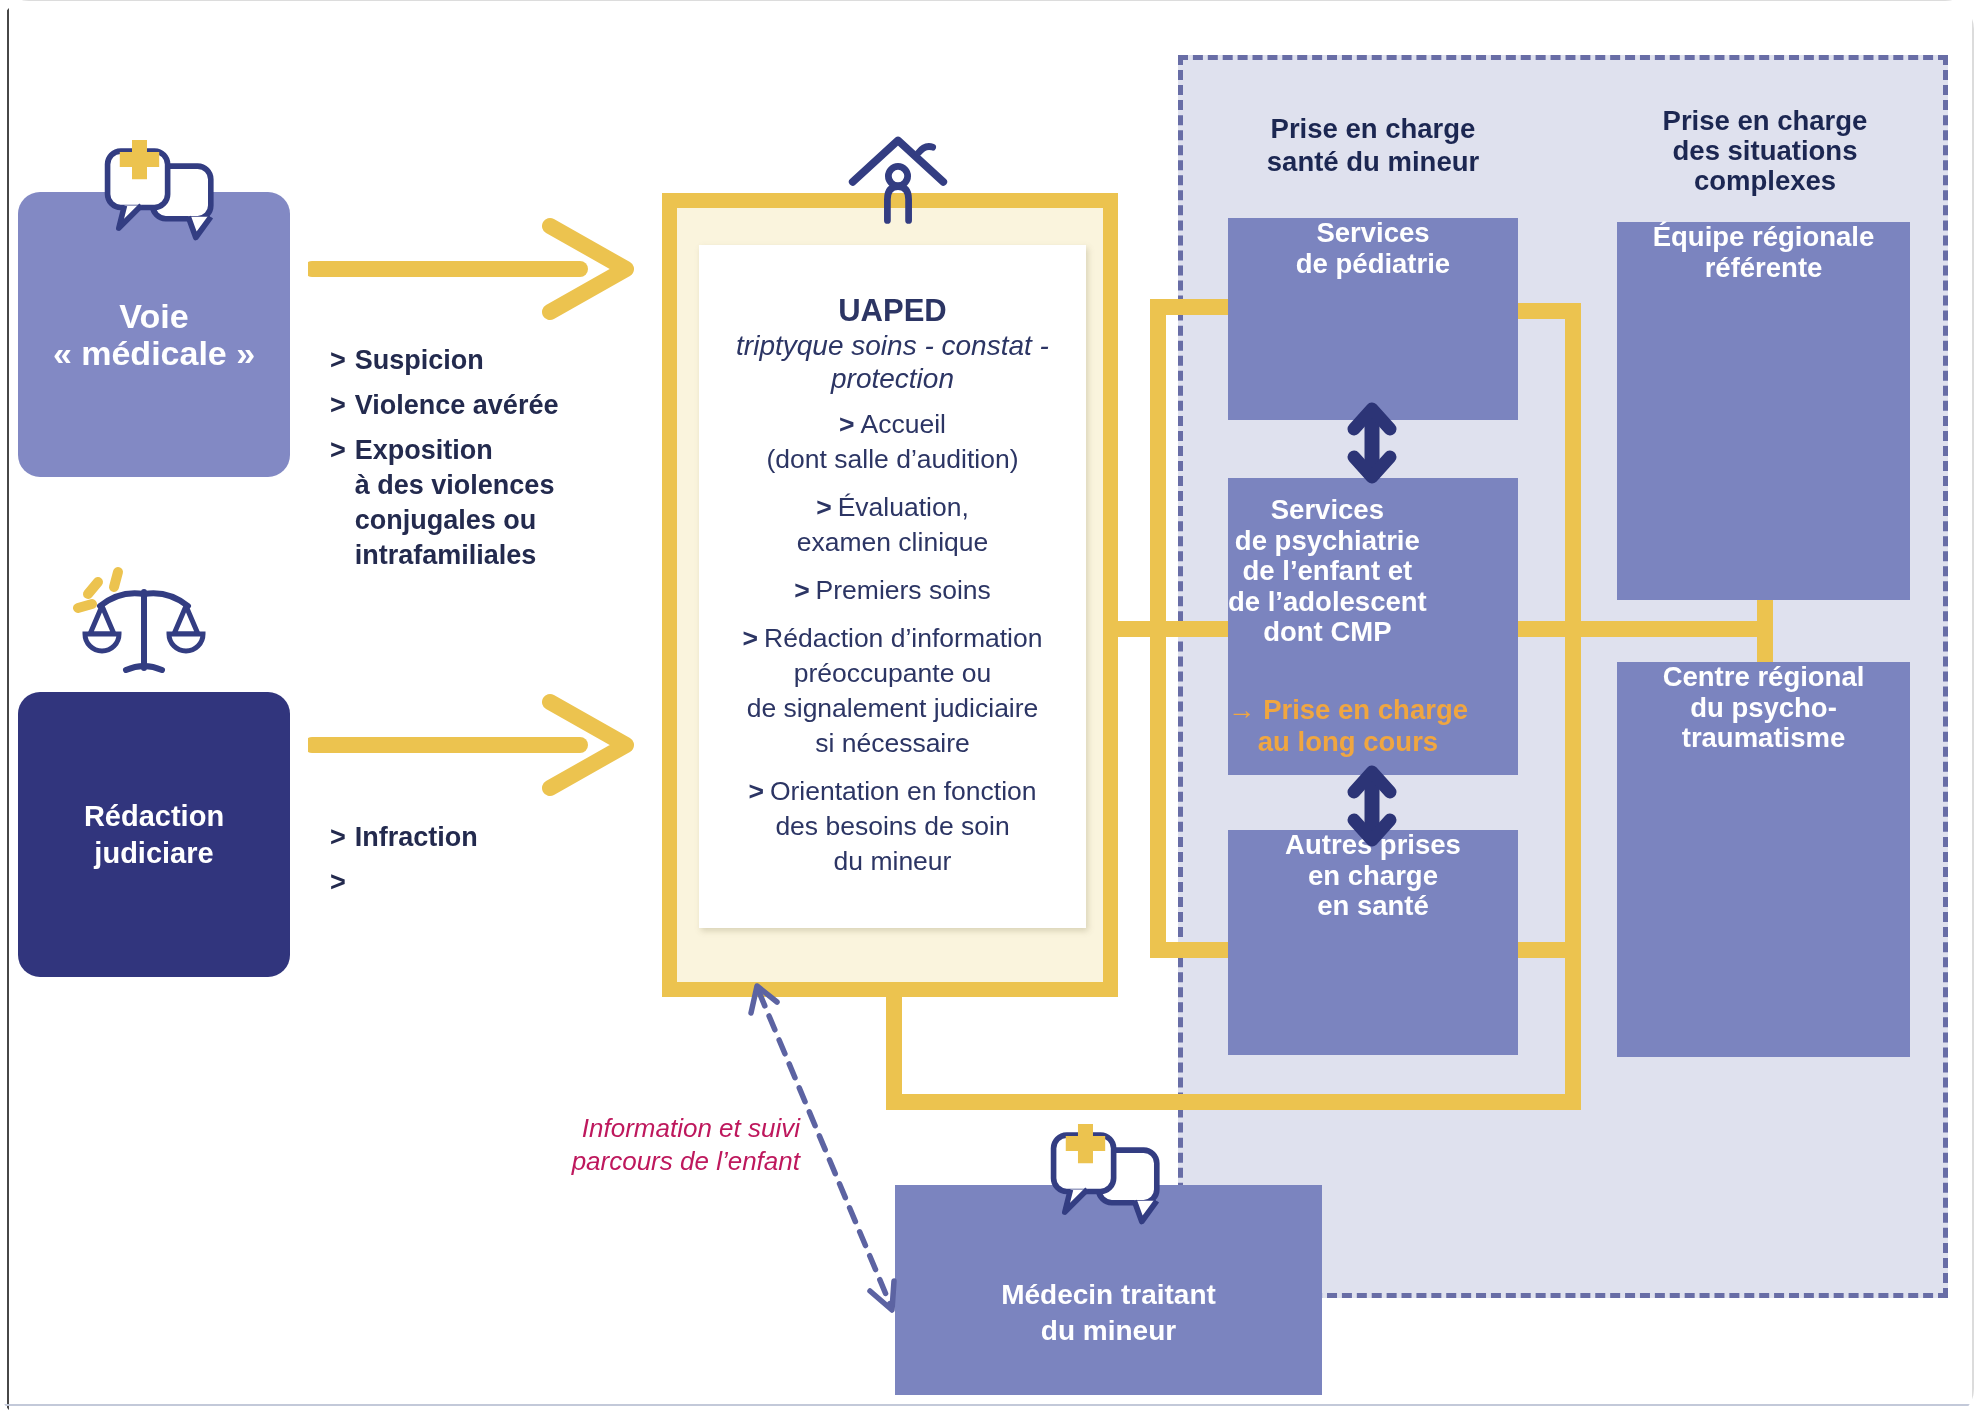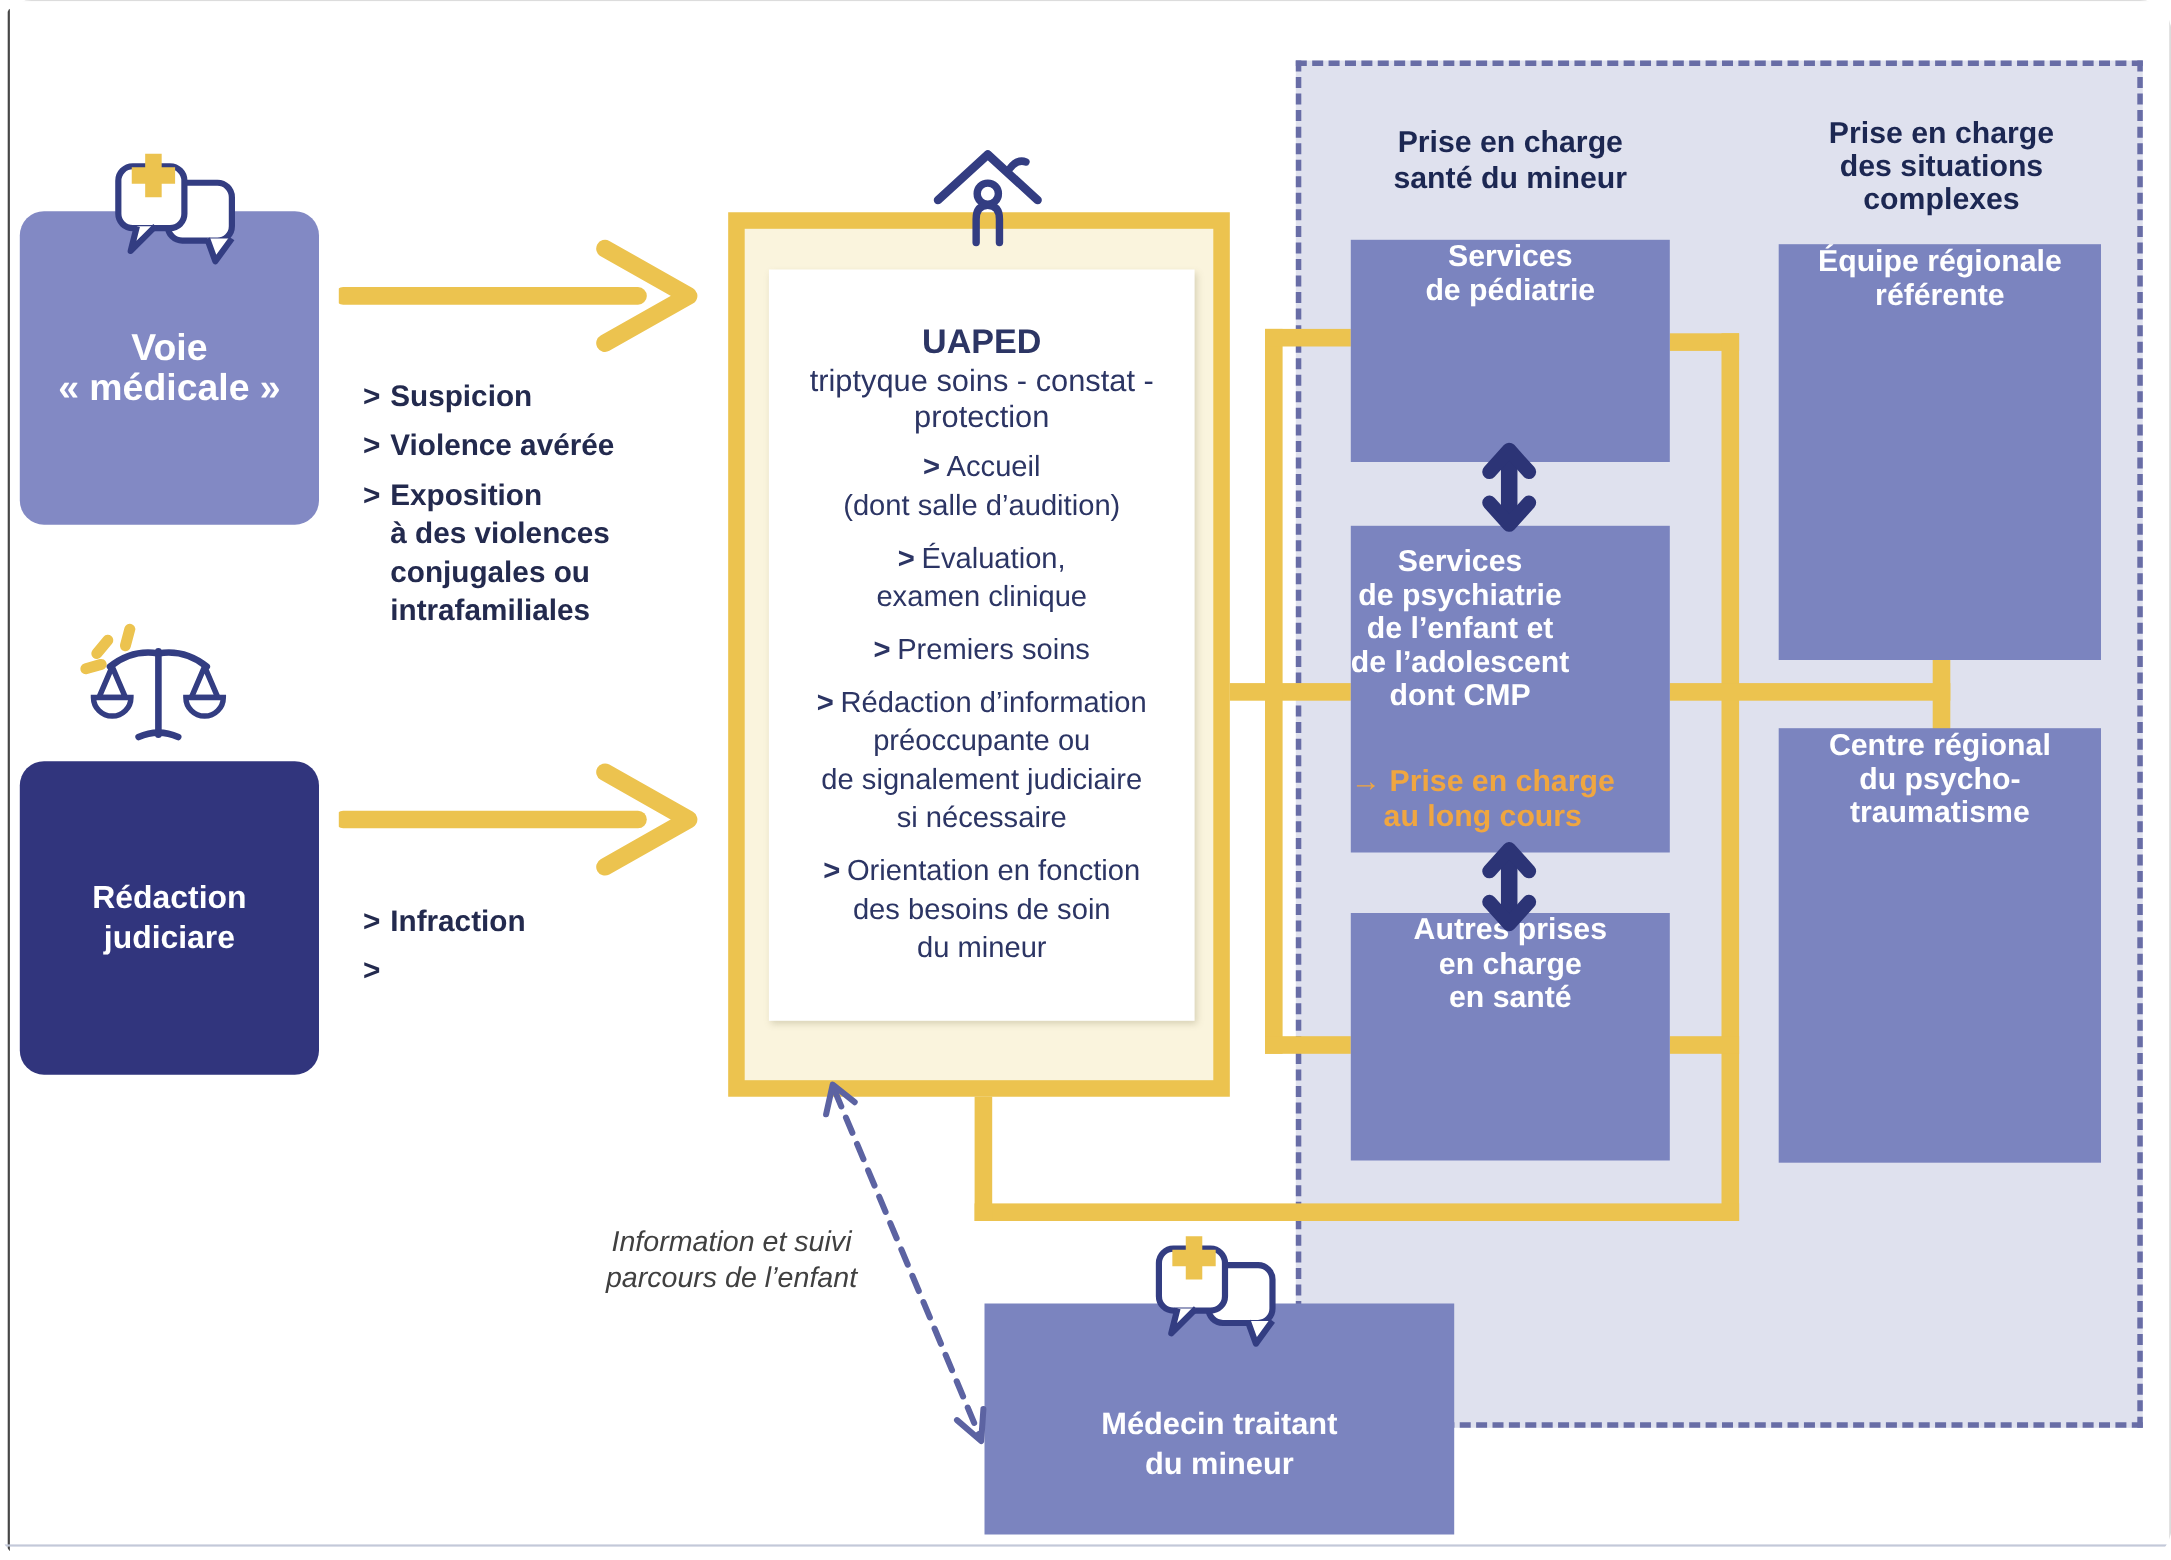--- a/index.html
+++ b/index.html
@@ -23,34 +23,34 @@
   
   .blist{position:absolute;color:#232a4e;font-size:27px;font-weight:bold;line-height:35px;}
   
   #uaped-outer{position:absolute;left:662px;top:193px;width:456px;height:804px;
                background:#faf4dd;border:15px solid #ecc34f;box-sizing:border-box;}
   #uaped-inner{position:absolute;left:22px;top:37px;right:17px;height:683px;background:#ffffff;
                box-shadow:2px 3px 6px rgba(120,110,70,.25);
                color:#2c3564;text-align:center;font-size:26.5px;line-height:35px;
                padding-top:48px;box-sizing:border-box;}
   #uaped-inner .title{font-weight:bold;font-size:31px;line-height:36px;}
-  #uaped-inner .subtitle{font-size:28px;line-height:33px;margin-bottom:12px;}
+  #uaped-inner .subtitle{font-style:italic;font-size:28px;line-height:33px;margin-bottom:12px;}
   .uitem{margin-bottom:13px;}
   .uitem .chev{margin-right:6px;}
   
   #panel{position:absolute;left:1178px;top:55px;width:770px;height:1243px;background:#dfe1ee;
          border:5px dashed #686da6;box-sizing:border-box;}
   .pheader{position:absolute;color:#1c2752;font-weight:bold;font-size:27.5px;line-height:33px;
            text-align:center;white-space:pre-line;}
   .pbox-label{white-space:pre-line;font-size:27.5px;line-height:30.5px;}
   .orange-note{color:#f0a640;font-weight:bold;font-size:27.5px;line-height:32px;margin-top:14px;
                white-space:pre-line;}
   
-  #followup-note{position:absolute;left:530px;top:1112px;width:270px;color:#404040;
-                 font-style:italic;font-size:26px;line-height:33px;text-align:center;white-space:pre-line;}
+  #followup-note{position:absolute;left:530px;top:1112px;width:270px;color:#be185d;
+                 font-style:italic;font-size:26px;line-height:33px;text-align:right;white-space:pre-line;}
   svg{display:block;}
 </style>
 </head>
 <body>
 
 <div id="stage">
 
   <div class="edge" style="left:7px;top:0;width:2px;height:1418px;background:#474747;"></div>
   <div class="edge" style="left:0;top:1404px;width:1974px;height:2px;background:#c3c9d9;"></div>
   <div class="edge" style="left:0;top:0;width:1974px;height:1px;background:#dcdcdc;"></div>

